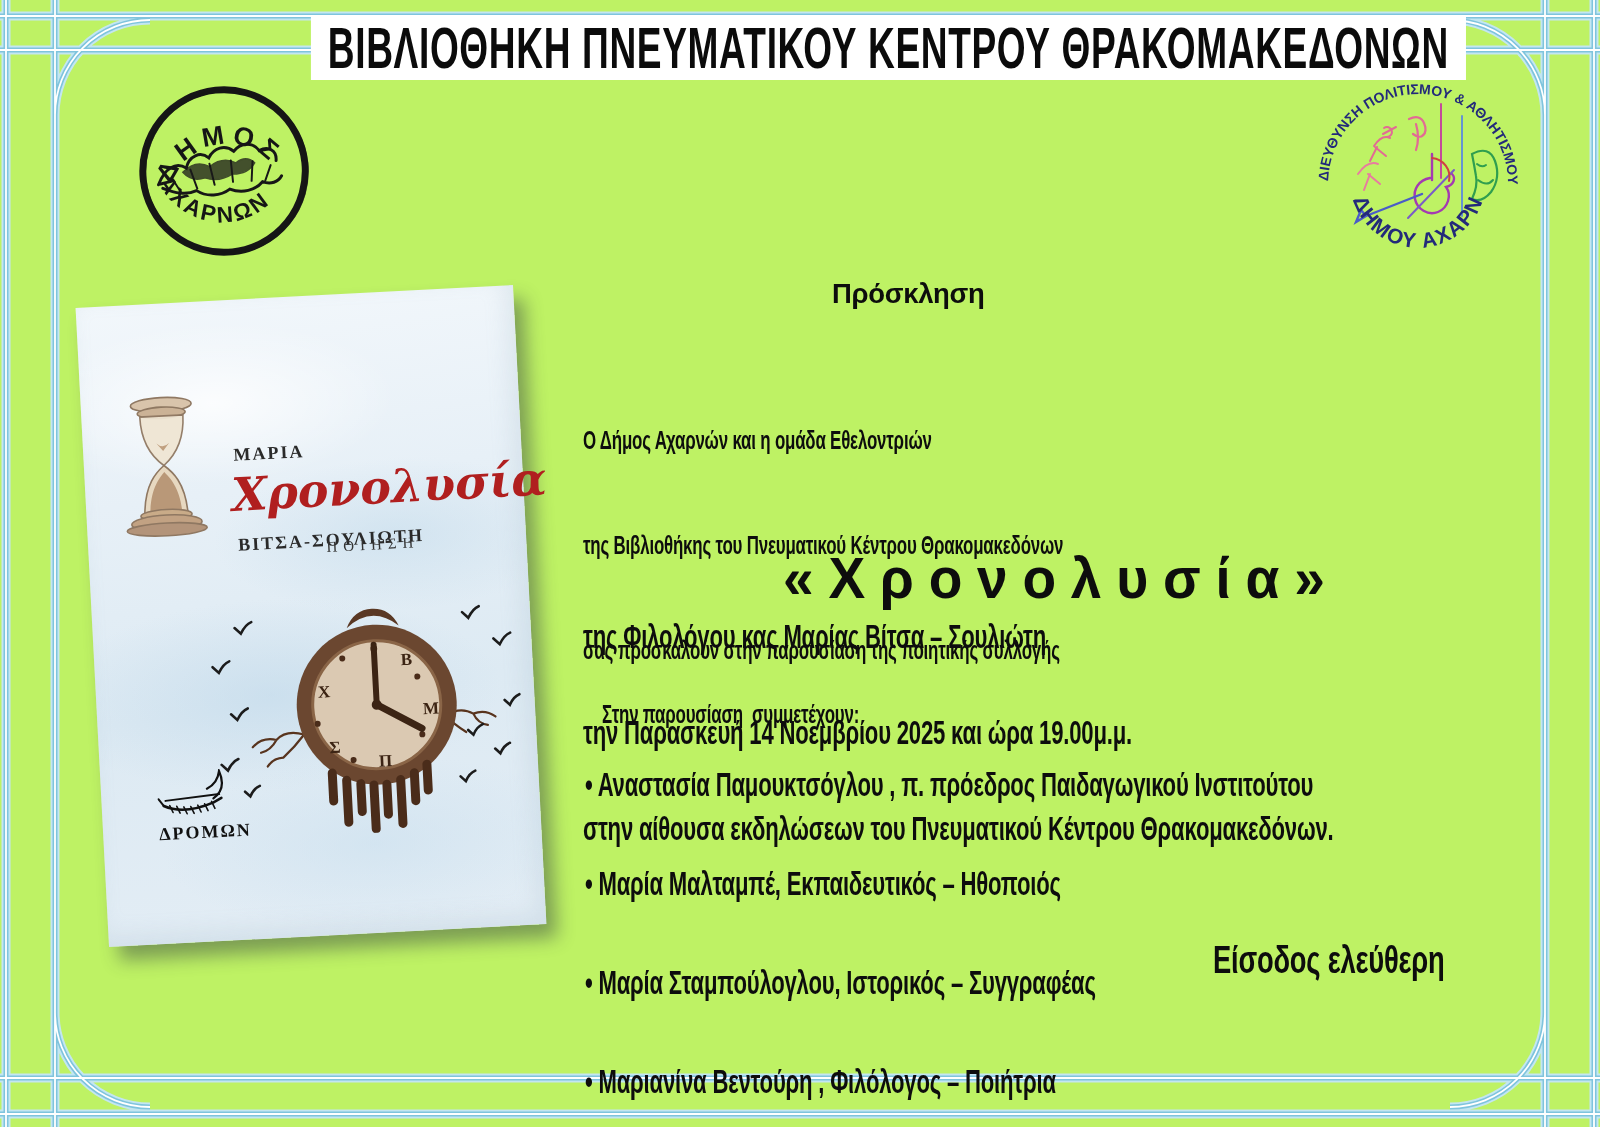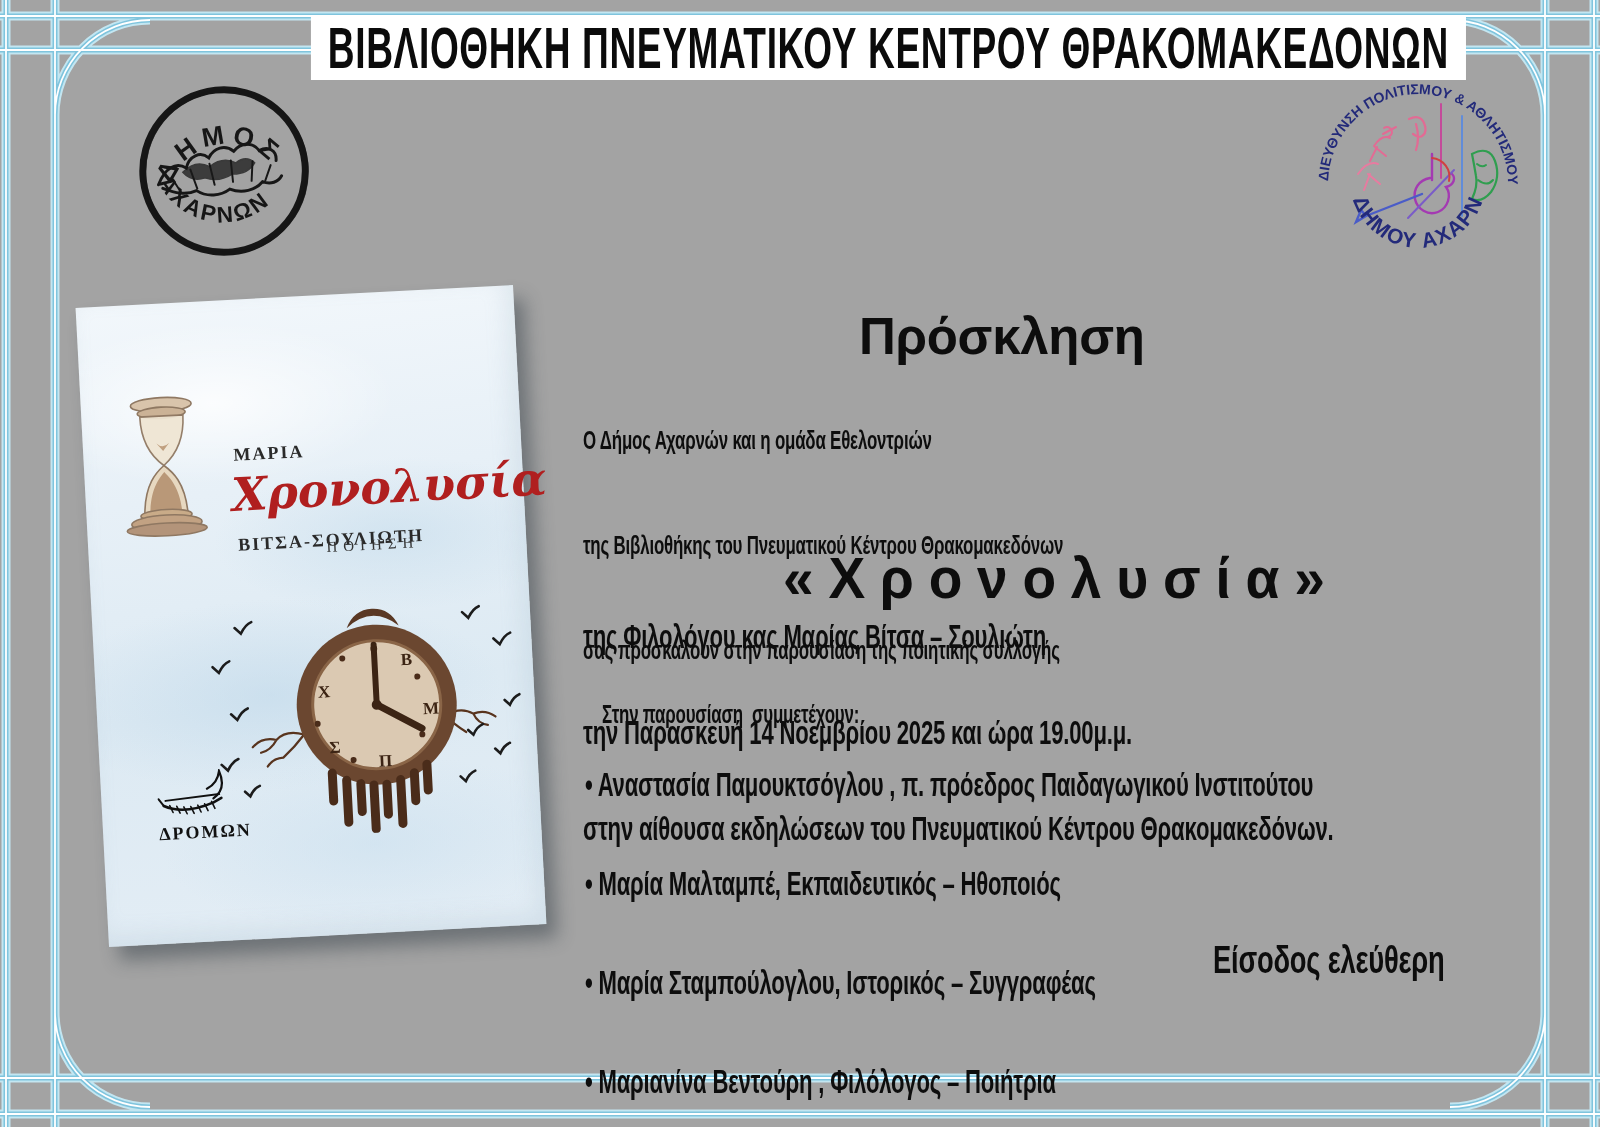--- a/index.html
+++ b/index.html
@@ -1,17 +1,17 @@
 <!DOCTYPE html>
 <html><head>
 <meta charset="utf-8">
 <style>
   html,body{margin:0;padding:0;background:#888;}
   .poster{
-    position:relative; width:1600px; height:1127px; background:#a3a3a3;
+    position:relative; width:1600px; height:1127px; background:#bef264;
     overflow:hidden; font-family:"Liberation Sans", sans-serif;
   }
   .abs{position:absolute;}
   svg{display:block;}
 
   
   #border-frame{position:absolute; left:0; top:0; z-index:1; pointer-events:none;}
 
   
   .header-band{
@@ -64,21 +64,21 @@
   .publisher .pub-name{
     font-family:"Liberation Serif", serif; font-weight:bold; color:#111;
     font-size:18px; letter-spacing:2px; margin-top:2px; white-space:pre;
   }
 
   
   .t{position:absolute; z-index:3; font-weight:bold; color:#0d0d0d; white-space:pre; letter-spacing:-0.3px;}
   .cx{display:inline-block; transform-origin:0 50%;}
   .line{white-space:pre;}
 
-  .invite-heading{left:802px; top:246px; font-size:52px;}
+  .invite-heading{left:802px; top:246px; font-size:28px;}
   .intro{left:583px; top:353px; font-size:26px; line-height:35px;}
   .disp-title{left:720px; top:477px; font-size:58px;}
   .details{left:583px; top:556px; font-size:34px; line-height:32px;}
   .part-head{left:574px; top:668px; font-size:26px;}
   .participants{left:585px; top:702px; font-size:34px; line-height:33px;}
   .footer-note{left:1172px; top:896px; font-size:38px;}
 </style>
 </head>
 <body>
 

